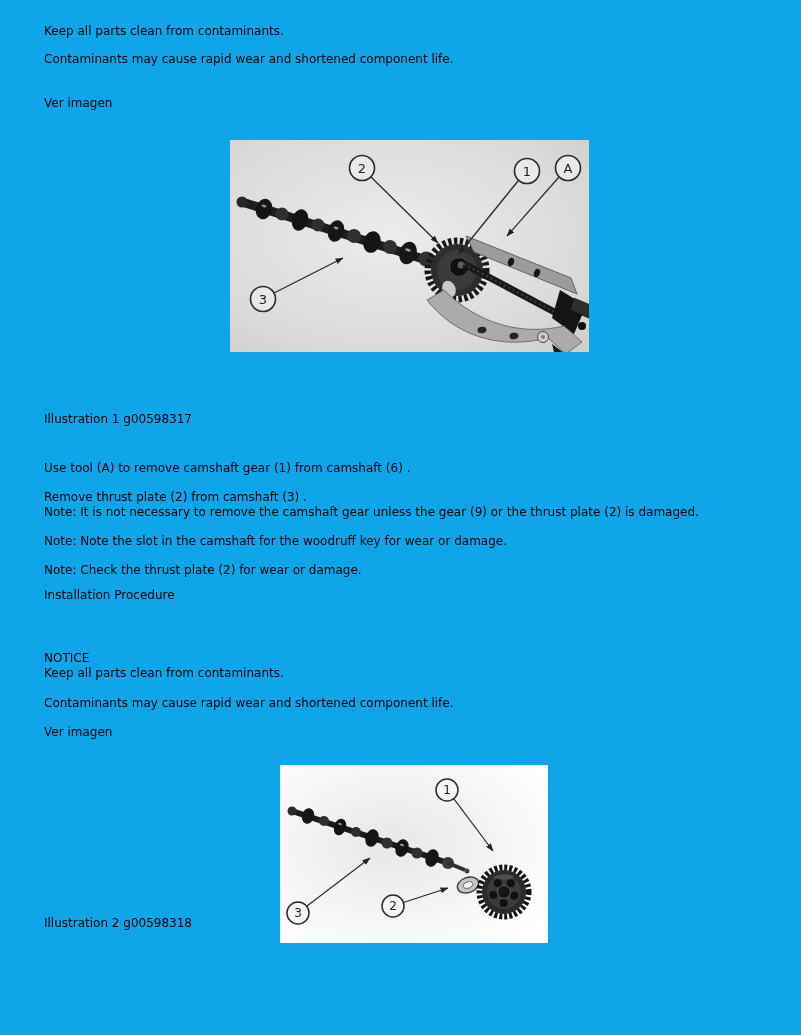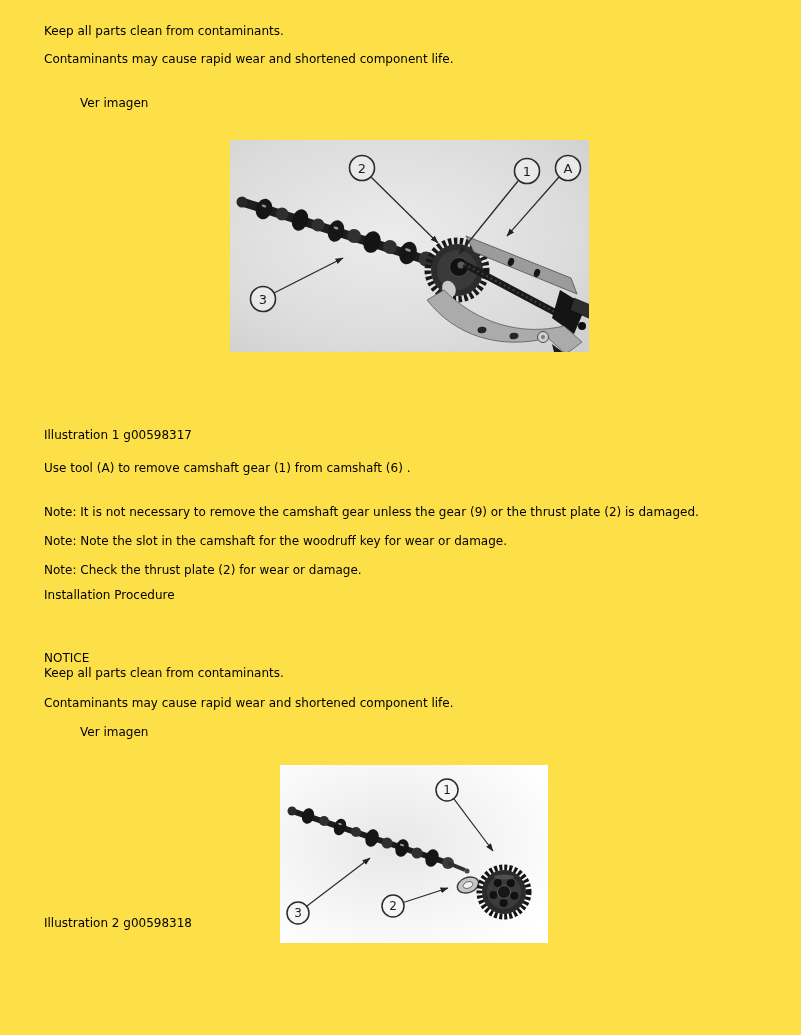--- a/index.html
+++ b/index.html
@@ -1,31 +1,31 @@
 <!DOCTYPE html>
 <html><head>
 <meta charset="utf-8">
 <style>
   html,body { margin:0; padding:0; background:#ffffff; }
   .page {
     position:relative;
     width:801px; height:1035px;
-    background:#fde047;
+    background:#0ea5e9;
     font-family:"DejaVu Sans","Liberation Sans",sans-serif;
     font-size:12px;
     color:#000000;
     overflow:hidden;
   }
   .line {
     position:absolute;
     left:44px;
     line-height:15px;
     white-space:nowrap;
   }
-  .link { cursor:pointer;margin-left:36px; }
+  .link { cursor:pointer; }
   .fig { position:absolute; }
   .fig svg { display:block; }
   .callout-text {
     font-family:"DejaVu Sans","Liberation Sans",sans-serif;
     fill:#1c1c1c;
   }
 </style>
 </head>
 <body>
 
@@ -115,22 +115,23 @@
         <text class="callout-text" x="338" y="32.5" font-size="13" text-anchor="middle">A</text>
       </g>
       <g>
         <line x1="44" y1="153" x2="113" y2="118" stroke="#2a2a2a" stroke-width="1.3" marker-end="url(#arr1)"></line>
         <circle cx="33" cy="159" r="12.5" fill="#e9e9e9" stroke="#2b2b2b" stroke-width="1.6"></circle>
         <text class="callout-text" x="33" y="163.5" font-size="13" text-anchor="middle">3</text>
       </g>
     </svg>
   </div>
 
-  <div class="line" style="top:428px">Illustration 1 g00598317</div>
+  <div class="line" style="top:412px">Illustration 1 g00598317</div>
   <div class="line" style="top:461px">Use tool (A) to remove camshaft gear (1) from camshaft (6) .</div>
+  <div class="line" style="top:490px">Remove thrust plate (2) from camshaft (3) .</div>
   <div class="line" style="top:505px">Note: It is not necessary to remove the camshaft gear unless the gear (9) or the thrust plate (2) is damaged.</div>
   <div class="line" style="top:534px">Note: Note the slot in the camshaft for the woodruff key for wear or damage.</div>
   <div class="line" style="top:563px">Note: Check the thrust plate (2) for wear or damage.</div>
   <div class="line" style="top:588px">Installation Procedure</div>
   <div class="line" style="top:651px">NOTICE</div>
   <div class="line" style="top:666px">Keep all parts clean from contaminants.</div>
   <div class="line" style="top:696px">Contaminants may cause rapid wear and shortened component life.</div>
   <div class="line link" style="top:725px">Ver imagen</div>
 
   <div class="fig" style="top:765px; left:280px; width:268px; height:178px;">

